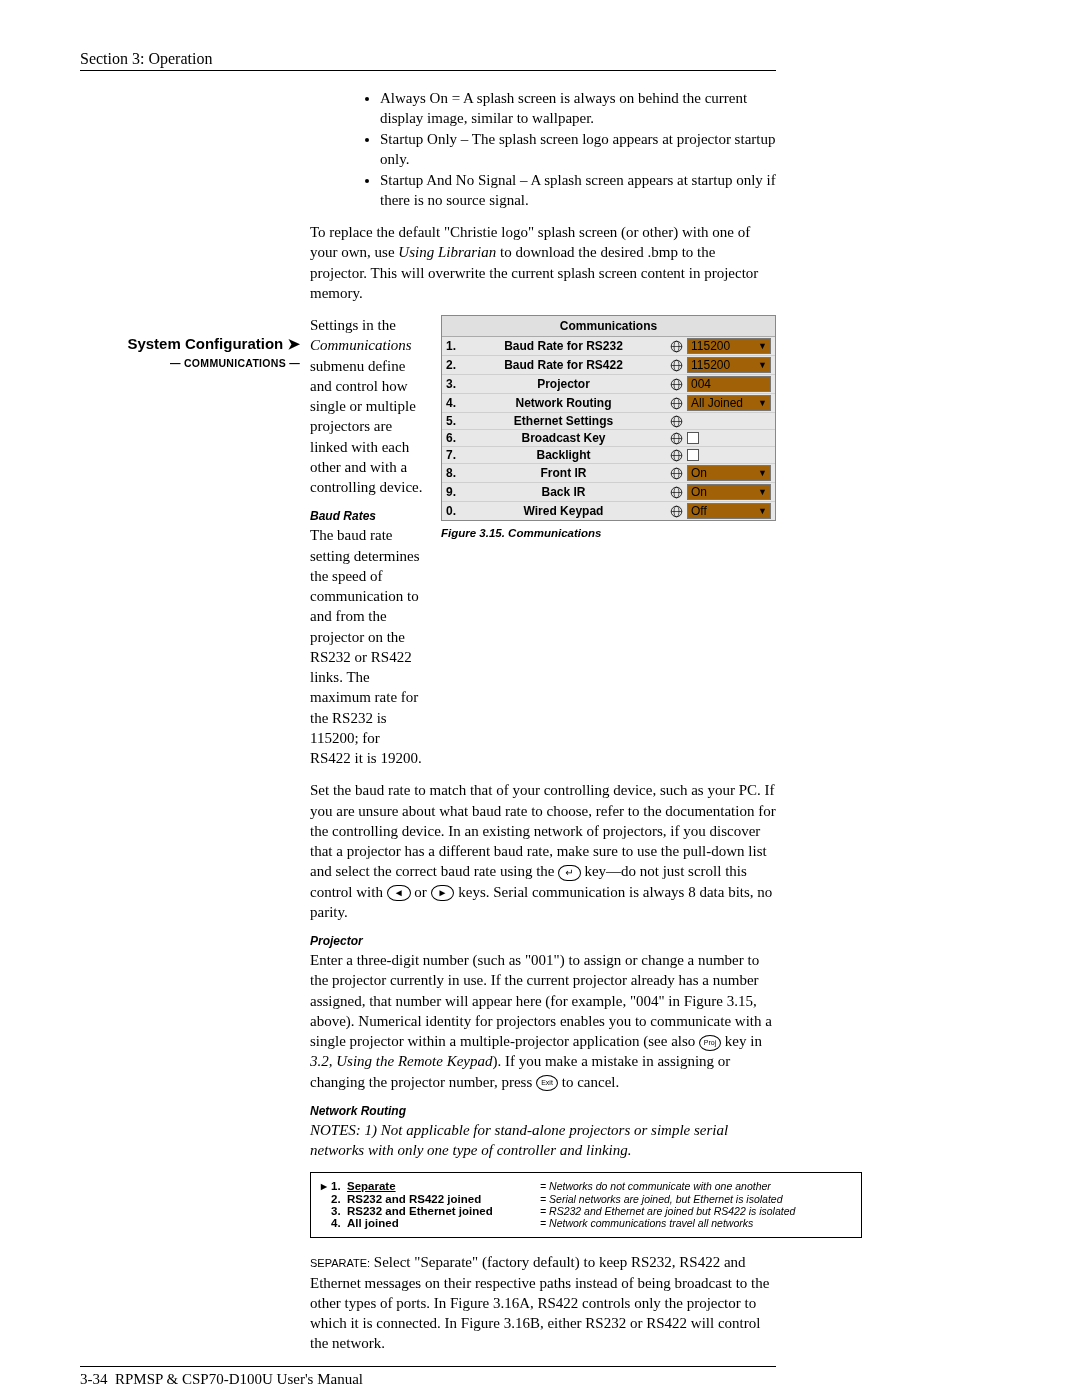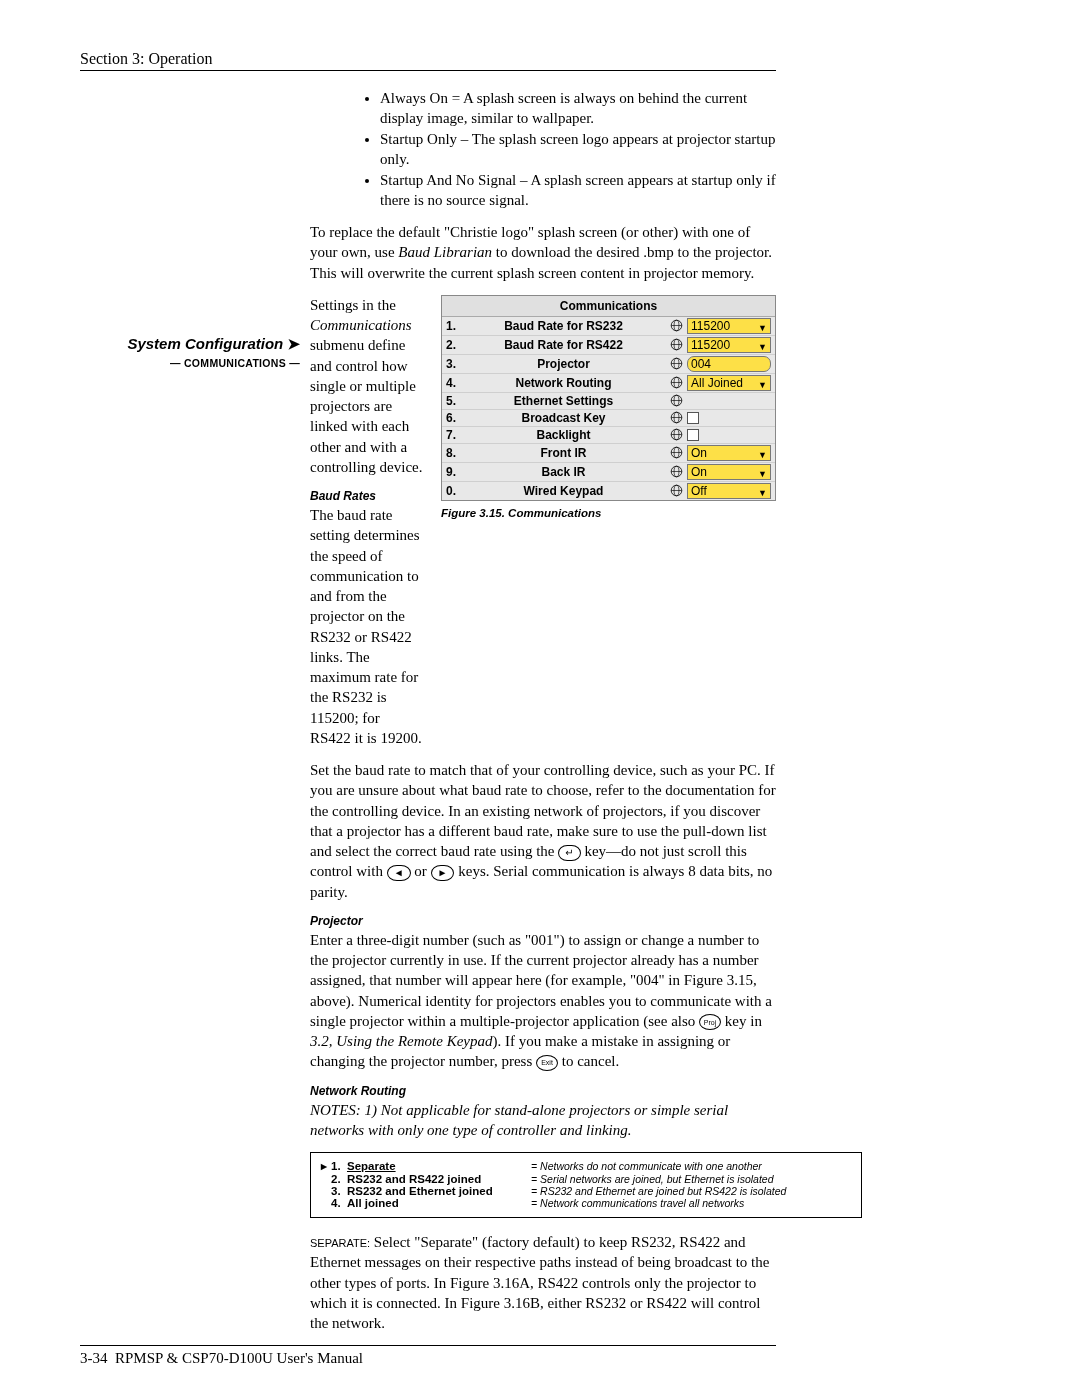--- a/index.html
+++ b/index.html
@@ -57,21 +57,20 @@
   .sidebar-label {
     position: absolute;
     left: 0;
     width: 220px;
     text-align: right;
     font-family: Arial, Helvetica, sans-serif;
   }
   .sidebar-title {
     font-size: 15px;
     font-weight: bold;
-    font-style: italic;
   }
   .sidebar-sub {
     font-size: 10.5px;
     font-weight: bold;
     letter-spacing: 0.3px;
   }
   .arrow-right {
     font-family: Arial, sans-serif;
     font-weight: bold;
   }
@@ -119,32 +118,32 @@
     font-weight: bold;
     text-align: center;
     padding-right: 4px;
   }
   .comm-globe {
     width: 14px; height: 14px;
     display: inline-flex; align-items: center; justify-content: center;
     font-size: 11px;
   }
   .comm-value {
-    background: #fde047;
+    background: #a16207;
     border: 1px solid #777;
     padding: 0 3px;
     width: 84px;
     box-sizing: border-box;
     display: flex;
-    align-items: flex-end;
+    align-items: center;
     justify-content: space-between;
     height: 16px;
     font-weight: normal;
   }
-  .comm-value.noarrow { justify-content: flex-start; border-radius: 7px; }
+  .comm-value.noarrow { justify-content: flex-start; }
   .dd-arrow {
     font-size: 9px;
     color: #000;
   }
   .comm-check {
     width: 12px; height: 12px;
     border: 1px solid #555;
     background: #fff;
     box-sizing: border-box;
   }
@@ -181,21 +180,21 @@
     border: 1px solid #000;
     margin: 4px auto 14px auto;
     width: 530px;
     padding: 6px 10px 8px 10px;
     font-family: Arial, Helvetica, sans-serif;
     font-size: 11.5px;
   }
   .routing-row {
     display: flex;
     align-items: baseline;
-    gap: 10px;
+    gap: 19px;
   }
   .routing-left {
     width: 200px;
     font-weight: bold;
   }
   .routing-left .u { text-decoration: underline; }
   .routing-desc {
     font-style: italic;
     font-size: 10.5px;
   }
@@ -223,21 +222,21 @@
   <div class="content">
 
     <div class="main-col">
       <ul class="bullets">
         <li>Always On = A splash screen is always on behind the current display image, similar to wallpaper.</li>
         <li>Startup Only – The splash screen logo appears at projector startup only.</li>
         <li>Startup And No Signal – A splash screen appears at startup only if there is no source signal.</li>
       </ul>
 
       <p>
-        <span>To replace the default "Christie logo" splash screen (or other) with one of your own, use </span><span class="italic">Baud Librarian</span><span> to download the desired .bmp to the projector. This will overwrite the current splash screen content in projector memory.</span>
+        <span>To replace the default "Christie logo" splash screen (or other) with one of your own, use </span><span class="italic">Using Librarian</span><span> to download the desired .bmp to the projector. This will overwrite the current splash screen content in projector memory.</span>
       </p>
     </div>
 
     <div class="sidebar-label" style="top:246px;">
       <span class="sidebar-title">System Configuration</span>
       <span class="arrow-right">➤</span><br>
       <span class="sidebar-sub">— COMMUNICATIONS —</span>
     </div>
 
     <div class="main-col">

